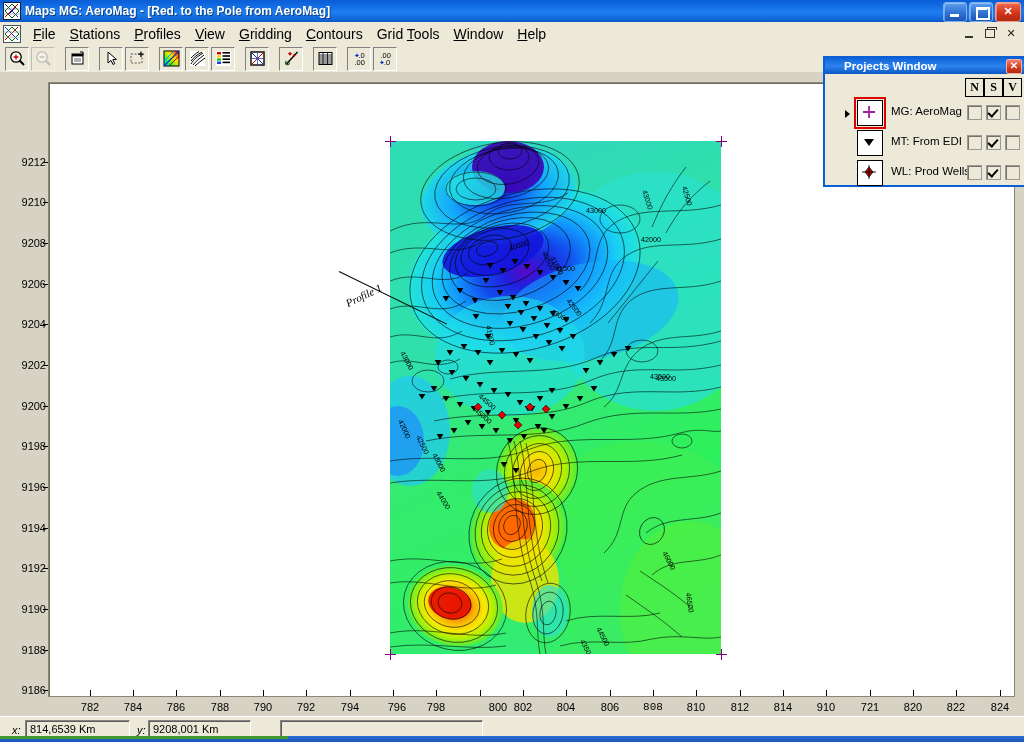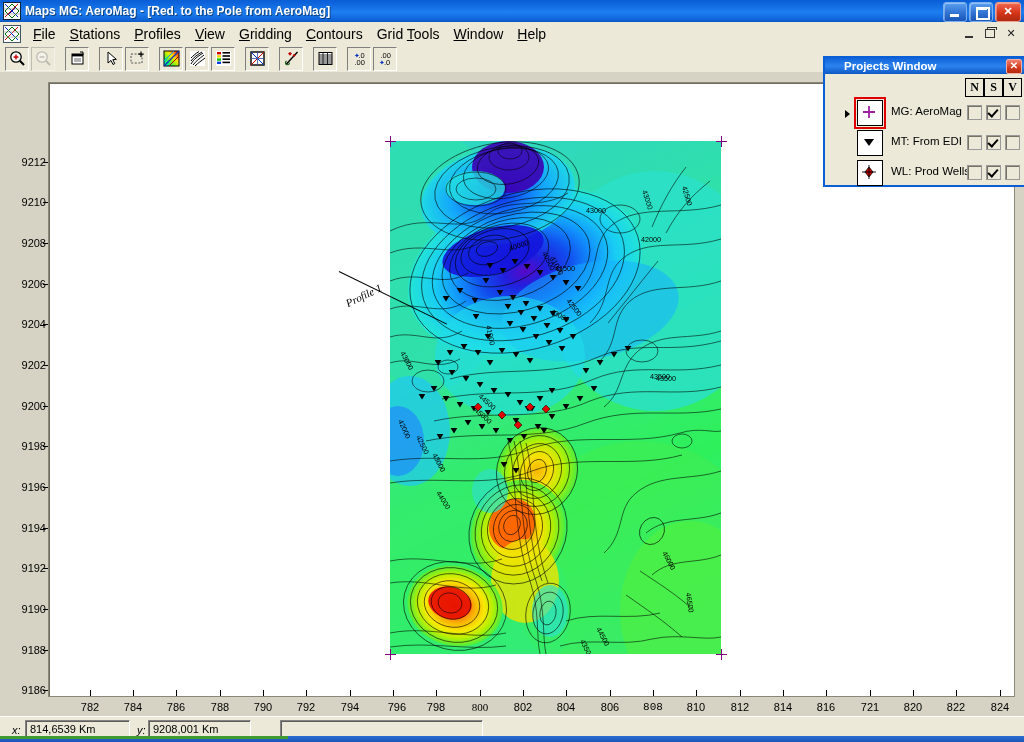--- a/index.html
+++ b/index.html
@@ -735,37 +735,37 @@
       <div class="xtick" style="left:250px;width:26px;">790</div>
     <div class="xtickmark" style="left:306px;"></div> 
       <div class="xtick" style="left:293px;width:26px;">792</div>
     <div class="xtickmark" style="left:350px;"></div> 
       <div class="xtick" style="left:337px;width:26px;">794</div>
     <div class="xtickmark" style="left:393px;"></div> 
       <div class="xtick" style="left:380px;width:26px;text-align:right;">796</div>
     <div class="xtickmark" style="left:436px;"></div> 
       <div class="xtick" style="left:423px;width:26px;">798</div>
     <div class="xtickmark" style="left:480px;"></div> 
-      <div class="xtick" style="left:467px;width:26px;font-family:Liberation Serif, serif;">800</div>
+      <div class="xtick" style="left:485px;width:26px;">800</div>
     <div class="xtickmark" style="left:523px;"></div> 
       <div class="xtick" style="left:510px;width:26px;">802</div>
     <div class="xtickmark" style="left:566px;"></div> 
       <div class="xtick" style="left:553px;width:26px;">804</div>
     <div class="xtickmark" style="left:610px;"></div> 
       <div class="xtick" style="left:597px;width:26px;">806</div>
     <div class="xtickmark" style="left:653px;"></div> 
       <div class="xtick" style="left:640px;width:26px;font-family:Liberation Mono, monospace;">808</div>
     <div class="xtickmark" style="left:696px;"></div> 
       <div class="xtick" style="left:683px;width:26px;">810</div>
     <div class="xtickmark" style="left:740px;"></div> 
       <div class="xtick" style="left:727px;width:26px;">812</div>
     <div class="xtickmark" style="left:783px;"></div> 
       <div class="xtick" style="left:770px;width:26px;">814</div>
     <div class="xtickmark" style="left:826px;"></div> 
-      <div class="xtick" style="left:813px;width:26px;">816</div>
+      <div class="xtick" style="left:813px;width:26px;">910</div>
     <div class="xtickmark" style="left:870px;"></div> 
       <div class="xtick" style="left:857px;width:26px;">721</div>
     <div class="xtickmark" style="left:913px;"></div> 
       <div class="xtick" style="left:900px;width:26px;">820</div>
     <div class="xtickmark" style="left:956px;"></div> 
       <div class="xtick" style="left:943px;width:26px;">822</div>
     <div class="xtickmark" style="left:1000px;"></div>
       <div class="xtick" style="left:987px;width:26px;">824</div>
   </div>
 

